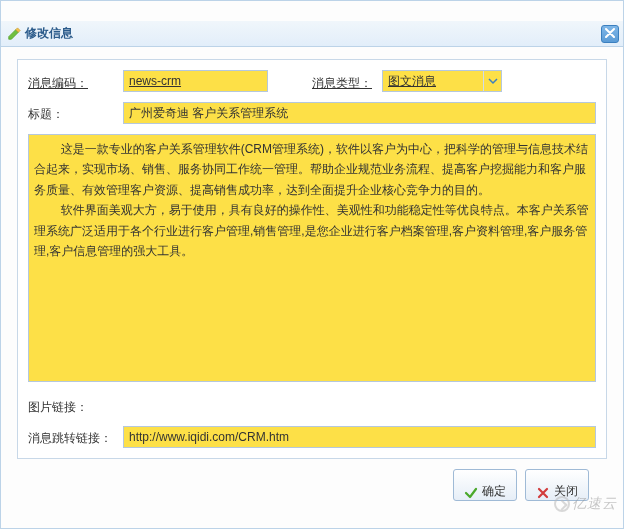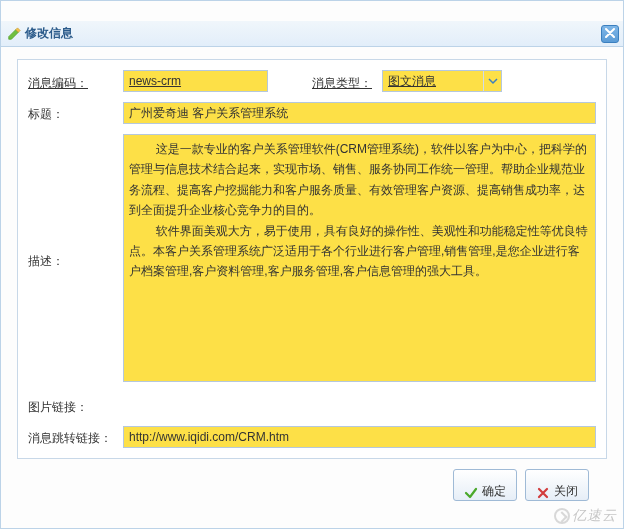--- a/index.html
+++ b/index.html
@@ -125,21 +125,21 @@
     gap: 4px;
     padding: 0 10px;
     cursor: pointer;
     font-size: 12px;
     color: #333;
   }
   .btn .btn-icon { width: 14px; height: 14px; }
   .watermark {
     position: absolute;
     right: 6px;
-    bottom: 2px;
+    bottom: 14px;
     height: 20px;
     display: flex;
     align-items: center;
     opacity: 0.55;
     font-style: italic;
     font-family: Arial, sans-serif;
     font-size: 14px;
     color: #999;
     letter-spacing: 1px;
   }
@@ -204,21 +204,20 @@
       </div>
 
       <div class="row">
         <div class="cell-label">标题：</div>
         <div class="cell-field">
           <input class="text" style="width: 100%;" value="广州爱奇迪 客户关系管理系统">
         </div>
       </div>
 
       <div class="row" style="align-items:center">
-        <div class="cell-label">描述：</div>
         <div class="cell-field">
           <textarea class="text" style="width: 100%; height: 248px;">        这是一款专业的客户关系管理软件(CRM管理系统)，软件以客户为中心，把科学的管理与信息技术结合起来，实现市场、销售、服务协同工作统一管理。帮助企业规范业务流程、提高客户挖掘能力和客户服务质量、有效管理客户资源、提高销售成功率，达到全面提升企业核心竞争力的目的。
         软件界面美观大方，易于使用，具有良好的操作性、美观性和功能稳定性等优良特点。本客户关系管理系统广泛适用于各个行业进行客户管理,销售管理,是您企业进行客户档案管理,客户资料管理,客户服务管理,客户信息管理的强大工具。</textarea>
         </div>
       </div>
 
       <div class="row">
         <div class="cell-label">图片链接：</div>
       </div>
 

